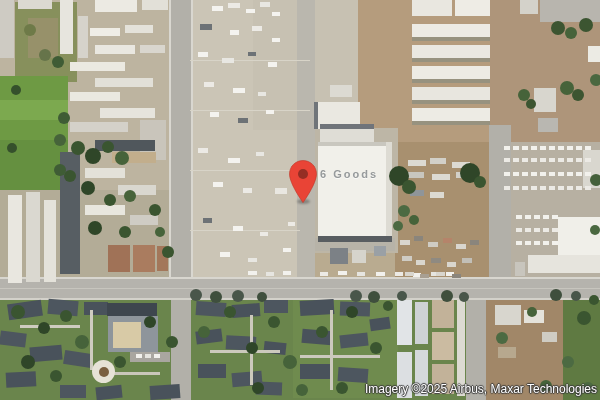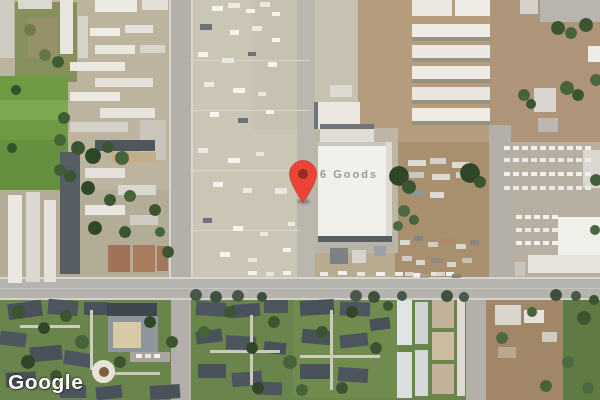--- a/index.html
+++ b/index.html
@@ -391,14 +391,14 @@
   <div id="rooftop-text">6 Goods</div>
 
   <div id="marker-shadow"></div>
   <div id="marker">
     <svg width="28" height="43" viewBox="0 0 28 43">
       <path d="M14 0.5 C6.5 0.5 0.5 6.4 0.5 13.9 C0.5 24.1 14 42.5 14 42.5 S27.5 24.1 27.5 13.9 C27.5 6.4 21.5 0.5 14 0.5 Z" fill="#E94436" stroke="#C03527" stroke-width="0.6"></path>
       <circle cx="14" cy="14" r="5" fill="#952E24"></circle>
     </svg>
   </div>
 
-  <div id="google-logo">Google</div>
+  <div id="attribution">Imagery ©2025 Airbus, Maxar Technologies</div>
 </div>
 
 </body></html>

